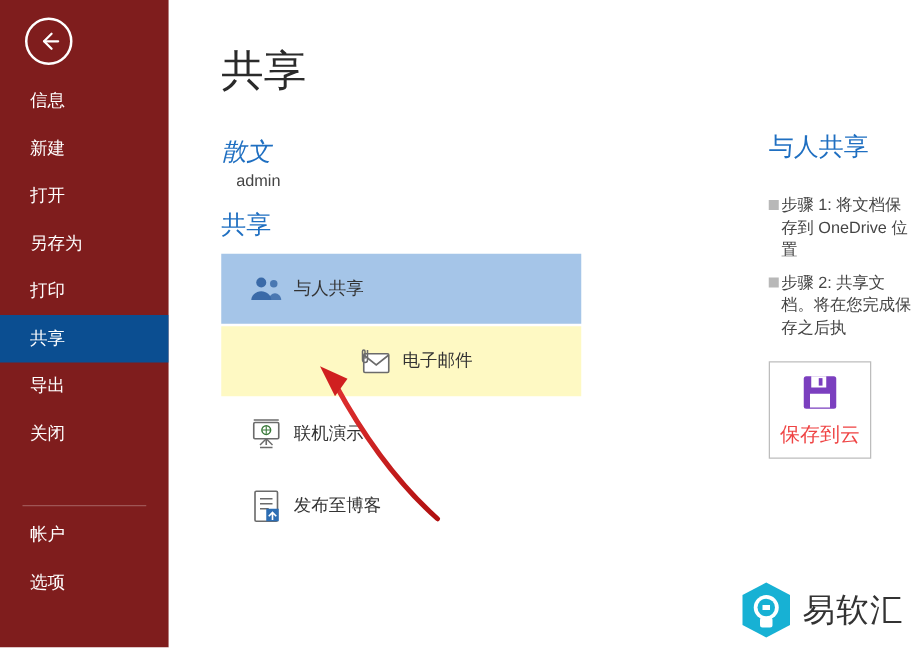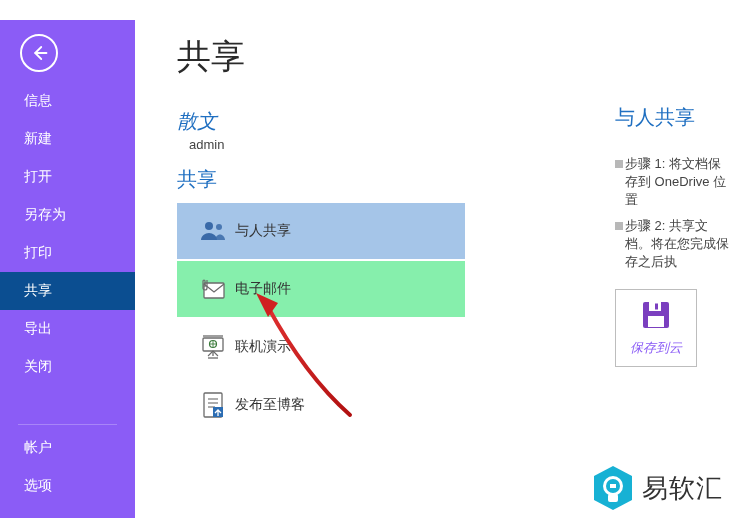--- a/index.html
+++ b/index.html
@@ -17,25 +17,24 @@
     height: 4px;
     text-align: center;
     color: #777;
     font-size: 12px;
     pointer-events: none;
   }
   .sidebar {
     position: absolute;
     left: 0; top: 0; bottom: 0;
     width: 135px;
-    background: #8b5cf6;
+    background: #7f1d1d;
     color: #fff;
     display: flex;
     flex-direction: column;
-    margin-top: 20px;
   }
   .back-btn {
     width: 38px; height: 38px;
     border: 2px solid #fff;
     border-radius: 50%;
     margin: 14px 0 10px 20px;
     display: flex;
     align-items: center;
     justify-content: center;
     cursor: pointer;
@@ -101,21 +100,22 @@
     justify-content: center;
   }
   .share-item .label {
     font-size: 14px;
     color: #333;
   }
   .share-item.selected {
     background: #a5c5e8;
   }
   .share-item.hover {
-    background: #86efac;
+    background: #fef9c3;
+    justify-content: center;
   }
 
   .right-panel {
     position: absolute;
     left: 480px;
     top: 104px;
     right: 0;
   }
   .right-title {
     font-size: 20px;
@@ -142,23 +142,22 @@
     height: 78px;
     border: 1px solid #bdbdbd;
     display: flex;
     flex-direction: column;
     align-items: center;
     justify-content: center;
     cursor: pointer;
     gap: 8px;
   }
   .save-cloud-btn .lbl {
-    font-size: 13px;
-    color: #8b5cf6;
-    font-style: italic;
+    font-size: 16px;
+    color: #ef4444;
   }
 
   .arrow-overlay {
     position: absolute;
     left: 250px;
     top: 285px;
     pointer-events: none;
   }
 
   .watermark {

